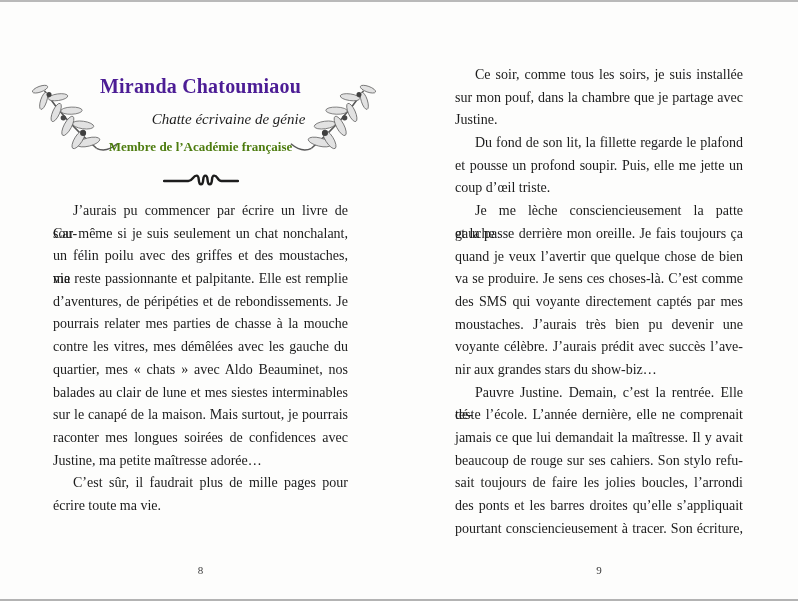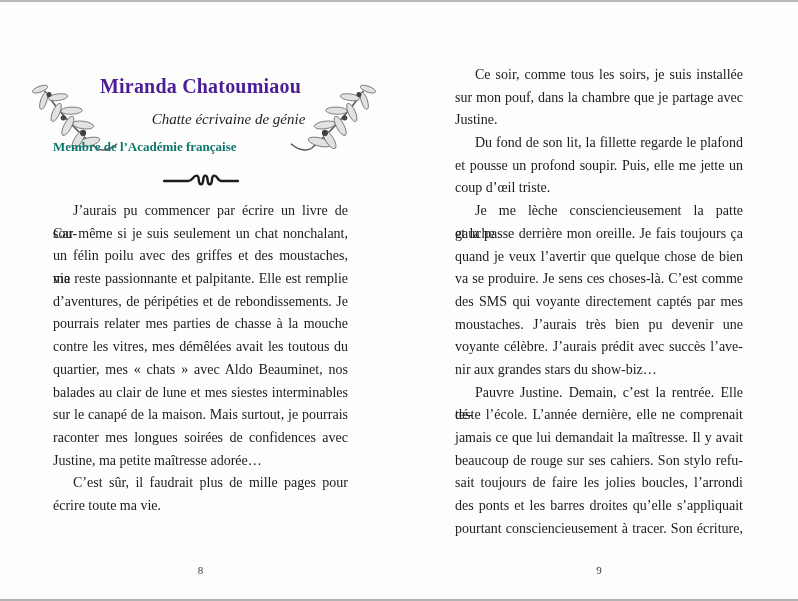--- a/index.html
+++ b/index.html
@@ -22,21 +22,21 @@
     position:absolute;top:74px;left:0;width:100%;
     text-align:center;font-weight:bold;font-size:20px;line-height:24px;
     color:#4c1d95;letter-spacing:.2px;
   }
   .chapter-subtitle{
     position:absolute;top:109px;left:0;width:100%;
     text-align:center;font-style:italic;font-size:15px;line-height:20px;color:#1d1d1d;margin-left:28px;
   }
   .chapter-membership{
     position:absolute;top:138px;left:0;width:100%;
-    text-align:left;font-weight:bold;font-size:13px;line-height:18px;color:#0f766e;
+    text-align:center;font-weight:bold;font-size:13px;line-height:18px;color:#4d7c0f;
   }
   .branch{position:absolute;top:82px;width:86px;height:86px;}
   .branch.left{left:-21px;}
   .branch.right{left:237px;transform:scaleX(-1);}
   .divider{position:absolute;top:172px;left:50%;transform:translateX(-50%);}
 
   
   .body-text{position:absolute;left:0;width:100%;font-size:14px;line-height:22.7px;}
   .page-left  .body-text{top:200px;}
   .page-right .body-text{top:64px;}
@@ -105,21 +105,21 @@
     <path d="M1 9 H26 C30.5 9 30.5 3.5 34.5 3.5 C38.5 3.5 35 12.5 39 12.5 C43 12.5 39.5 3.5 43.5 3.5 C47.5 3.5 44 12.5 48 12.5 C52 12.5 48.5 3.5 52.5 3.5 C56.5 3.5 55.5 9 60 9 H77" stroke="#1d1d1d" stroke-width="2.5" fill="none" stroke-linecap="round"></path>
   </svg>
 
   <div class="body-text">
       <div class="line indent">J’aurais pu commencer par écrire un livre de sou-</div>
       <div class="line">Car même si je suis seulement un chat nonchalant,</div>
       <div class="line">un félin poilu avec des griffes et des moustaches, ma</div>
       <div class="line">vie reste passionnante et palpitante. Elle est remplie</div>
       <div class="line">d’aventures, de péripéties et de rebondissements. Je</div>
       <div class="line">pourrais relater mes parties de chasse à la mouche</div>
-      <div class="line">contre les vitres, mes démêlées avait les toutous du</div>
+      <div class="line">contre les vitres, mes démêlées avec les gauche du</div>
       <div class="line">quartier, mes « chats » avec Aldo Beauminet, nos</div>
       <div class="line">balades au clair de lune et mes siestes interminables</div>
       <div class="line">sur le canapé de la maison. Mais surtout, je pourrais</div>
       <div class="line">raconter mes longues soirées de confidences avec</div>
       <div class="line para-end">Justine, ma petite maîtresse adorée…</div>
       <div class="line indent">C’est sûr, il faudrait plus de mille pages pour</div>
       <div class="line para-end">écrire toute ma vie.</div>
     </div>
 
   <div class="pagenum">8</div>

